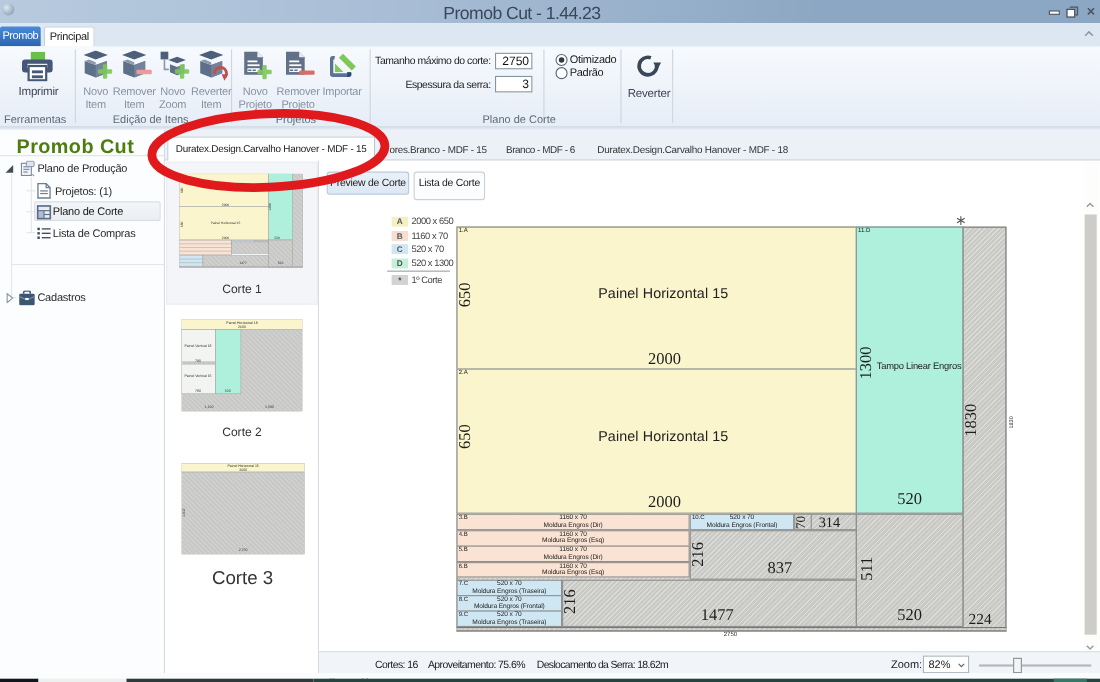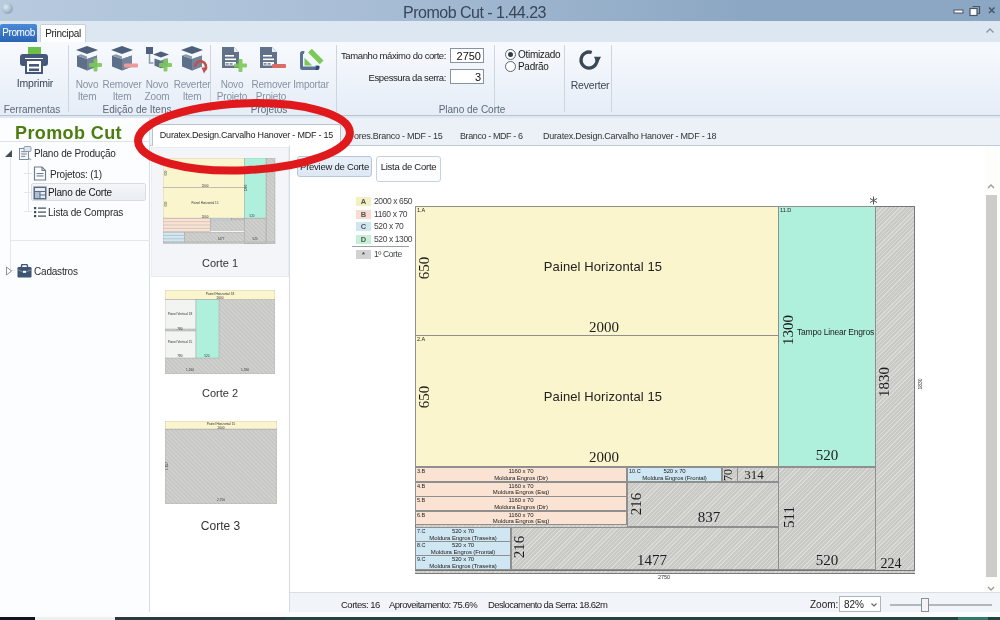--- a/index.html
+++ b/index.html
@@ -315,21 +315,21 @@
 <svg class="abs" style="left:165px;top:421px;" width="112" height="83" viewBox="0 0 112 83">
   <rect x="0" y="8" width="112" height="75" fill="url(#mh)" stroke="#999" stroke-width="0.4"></rect>
   <rect x="0" y="0" width="112" height="8" fill="#faf5cd" stroke="#999" stroke-width="0.4"></rect>
   <g fill="#333" font-size="3.2" font-family="Liberation Sans" text-anchor="middle">
     <text x="56" y="3.8">Painel Horizontal 15</text>
     <text x="56" y="7.6">2600</text>
     <text x="3" y="45" transform="rotate(-90 3 45)">1,817</text>
     <text x="56" y="80">2,750</text>
   </g>
 </svg>
-<div class="abs ctr" style="left:220.5px;top:526px;font-size:12px;color:#333;">Corte 3</div>
+<div class="abs ctr" style="left:220.5px;top:526px;font-size:17px;color:#333;">Corte 3</div>
 </div>
 
 <div class="abs" style="left:290px;top:146px;width:710px;height:446px;background:#fff;"></div>
 
 <div class="abs" style="left:297px;top:156px;width:75px;height:21px;background:linear-gradient(#e9f0f8,#dde8f4);
   border:1px solid #b7c7da;border-radius:3px;box-sizing:border-box;font-size:9.5px;letter-spacing:-0.25px;color:#222;text-align:center;line-height:19px;white-space:nowrap;">Preview de Corte</div>
 <div class="abs" style="left:376px;top:156px;width:65px;height:26px;background:#fcfdfe;
   border:1px solid #c9d1da;border-radius:3px;box-sizing:border-box;font-size:9.5px;letter-spacing:-0.25px;color:#222;text-align:center;line-height:19px;white-space:nowrap;">Lista de Corte</div>
 <div id="legend">
 <div class="abs" style="left:356px;top:197px;width:15px;height:9px;background:#f4f0c4;text-align:center;font-size:7.5px;font-weight:bold;color:#555;line-height:9px;">A</div>

